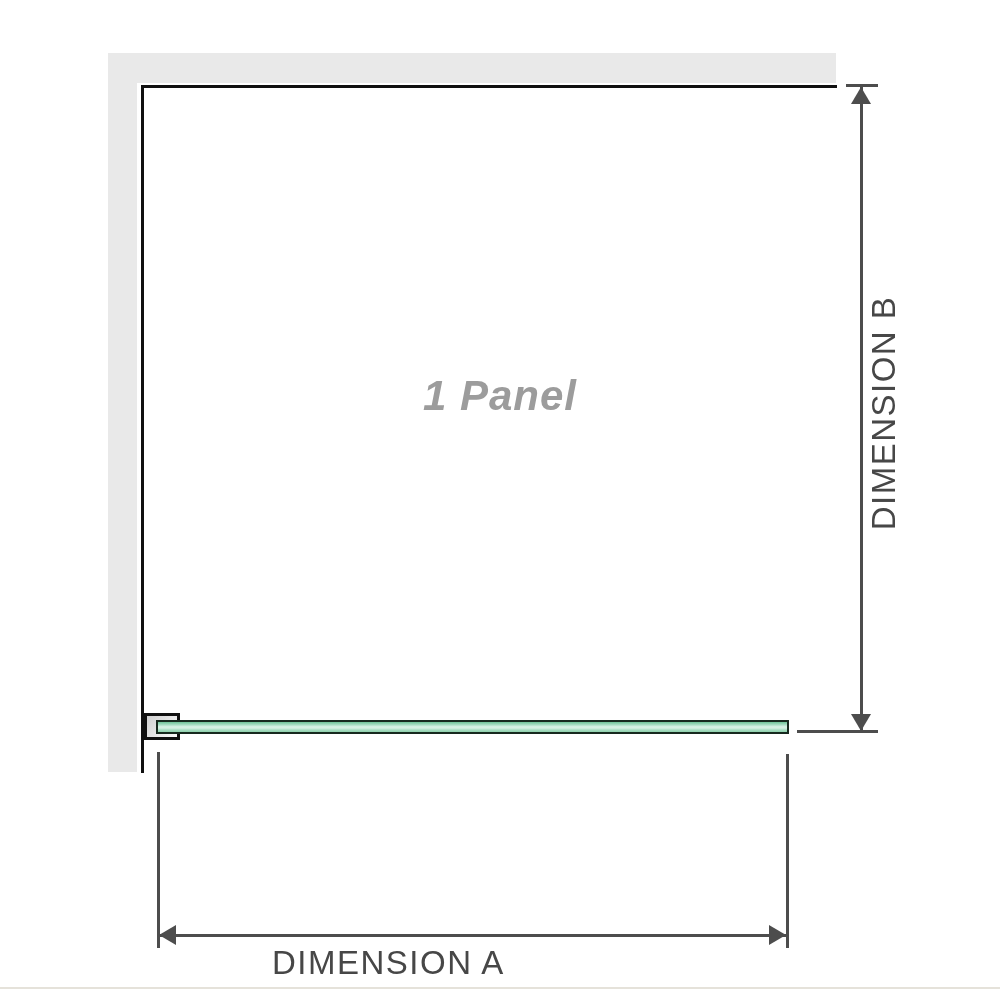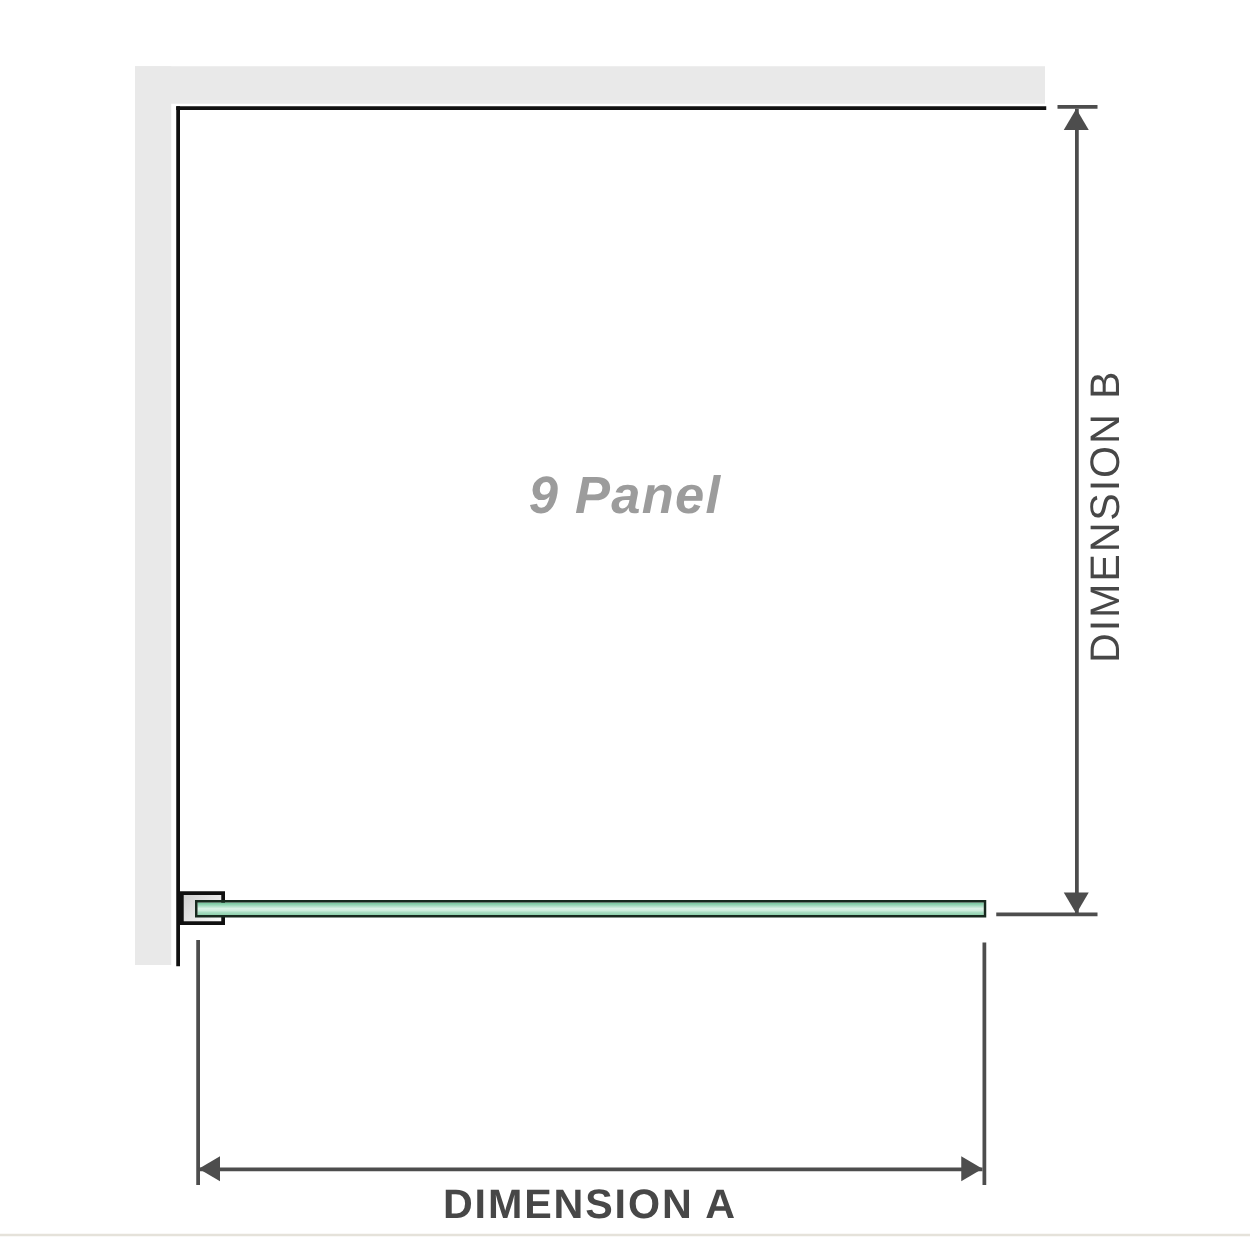--- a/index.html
+++ b/index.html
@@ -71,22 +71,21 @@
     border-top: 10px solid transparent; border-bottom: 10px solid transparent;
     border-right: 17px solid #4d4d4d;
   }
   .dima-arrow-right {
     left: 769px; top: 925px;
     border-top: 10px solid transparent; border-bottom: 10px solid transparent;
     border-left: 17px solid #4d4d4d;
   }
   .dima-label {
     left: 272px; top: 941px; width: 400px; height: 44px; line-height: 44px;
-    text-align: center;
-    font-size: 33px; letter-spacing: 1.5px; font-weight: 700;
+    font-size: 33px; letter-spacing: 1.5px; font-weight: 400;
     color: #474747;
   }
 
   
   .panel-label {
     left: 300px; top: 370px; width: 400px; height: 52px; line-height: 52px;
     text-align: center;
     font-size: 42px; font-style: italic; font-weight: bold;
     letter-spacing: 1px;
     color: #9c9c9c;
@@ -103,21 +102,21 @@
   <div class="abs wall-top"></div>
   <div class="abs wall-side"></div>
 
   <div class="abs outline-top"></div>
   <div class="abs outline-left"></div>
 
   <div class="abs bracket"></div>
 
   <div class="abs glass-bar"></div>
 
-  <div class="abs panel-label">9 Panel</div>
+  <div class="abs panel-label">1 Panel</div>
 
   <div class="abs dimb-tick-top"></div>
   <div class="abs dimb-tick-bottom"></div>
   <div class="abs dimb-line"></div>
   <div class="abs arrow dimb-arrow-up"></div>
   <div class="abs arrow dimb-arrow-down"></div>
   <div class="abs dimb-label">DIMENSION B</div>
 
   <div class="abs dima-ext-left"></div>
   <div class="abs dima-ext-right"></div>

